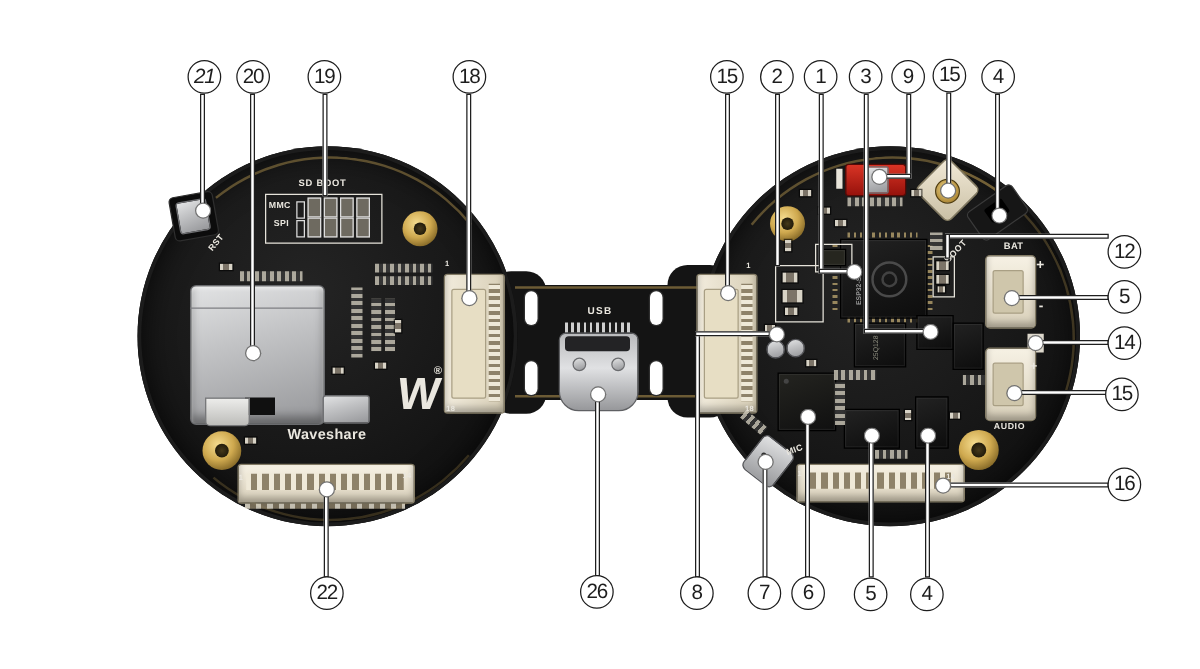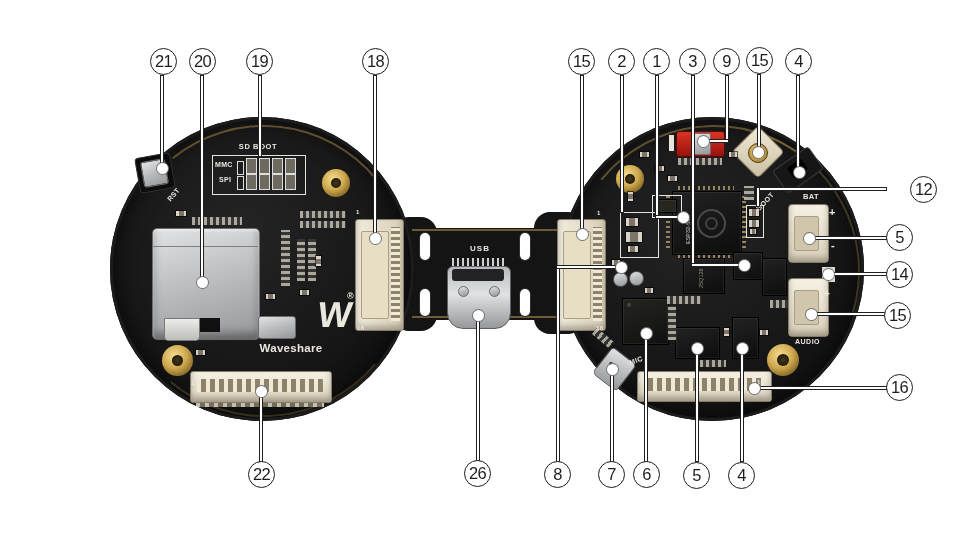--- a/index.html
+++ b/index.html
@@ -110,21 +110,21 @@
   <div class="pads" style="left:192px;top:217px;width:50px;height:8px;"></div>
 
   <div class="abs metal" style="left:152px;top:228px;width:106px;height:110px;border-radius:5px;border:1px solid #6a6b6e;box-shadow:inset 0 2px 3px rgba(255,255,255,.5), inset 0 -6px 8px rgba(0,0,0,.35);"></div>
   <div class="abs" style="left:152px;top:246px;width:106px;height:1px;background:#7e7f82;"></div>
   <div class="abs" style="left:196px;top:318px;width:24px;height:14px;background:#101010;"></div>
   <div class="abs" style="left:164px;top:318px;width:34px;height:21px;background:linear-gradient(180deg,#ececea,#bdbdba);border:1px solid #77787a;border-radius:0 0 4px 4px;"></div>
   <div class="abs metal" style="left:258px;top:316px;width:36px;height:21px;border:1px solid #6a6b6e;border-radius:3px;"></div>
 
   <div class="silk" style="left:318px;top:294px;font-size:36px;transform:skewX(-8deg);letter-spacing:-2px;">W</div>
   <div class="silk" style="left:347px;top:291px;font-size:9px;">®</div>
-  <div class="silk" style="left:230px;top:342px;width:122px;text-align:center;font-size:11.5px;">Waveshare</div>
+  <div class="silk" style="left:230px;top:342px;width:122px;text-align:left;font-size:11.5px;">Waveshare</div>
 
   <div class="ivory" style="left:190px;top:371px;width:140px;height:30px;"></div>
   <div class="teeth" style="left:197px;top:379px;width:126px;height:13px;"></div>
   <div class="teeth" style="left:196px;top:403px;width:128px;height:4px;opacity:.8;"></div>
   <div class="silk" style="left:191px;top:380px;font-size:6px;">1</div>
   <div class="silk" style="left:322px;top:378px;font-size:6px;">14</div>
 
   <div class="ivory" style="left:355px;top:219px;width:47px;height:110px;background:linear-gradient(90deg,#f2ecdd,#d8cfb7);"></div>
   <div class="inner" style="left:361px;top:231px;width:26px;height:86px;"></div>
   <div class="teeth-v" style="left:391px;top:227px;width:9px;height:94px;"></div>
@@ -278,32 +278,32 @@
   <div class="dot" style="left:615px;top:261px;"></div>
   <div class="ln lv" style="left:610px;top:373px;height:89px;"></div>
   <div class="dot" style="left:606px;top:363px;"></div>
   <div class="ln lv" style="left:644px;top:337px;height:125px;"></div>
   <div class="dot" style="left:640px;top:327px;"></div>
   <div class="ln lv" style="left:695px;top:352px;height:110px;"></div>
   <div class="dot" style="left:691px;top:342px;"></div>
   <div class="ln lv" style="left:740px;top:352px;height:110px;"></div>
   <div class="dot" style="left:736px;top:342px;"></div>
 
-  <div class="co" style="left:150px;top:48px;">21</div>
+  <div class="co" style="left:150px;top:48px;font-style:italic;">21</div>
   <div class="co" style="left:189px;top:48px;">20</div>
   <div class="co" style="left:246px;top:48px;">19</div>
   <div class="co" style="left:362px;top:48px;">18</div>
   <div class="co" style="left:568px;top:48px;">15</div>
   <div class="co" style="left:608px;top:48px;">2</div>
   <div class="co" style="left:643px;top:48px;">1</div>
   <div class="co" style="left:679px;top:48px;">3</div>
   <div class="co" style="left:713px;top:48px;">9</div>
   <div class="co" style="left:746px;top:47px;">15</div>
   <div class="co" style="left:785px;top:48px;">4</div>
-  <div class="co" style="left:886px;top:176px;margin-left:24px;">12</div>
+  <div class="co" style="left:886px;top:188px;">12</div>
   <div class="co" style="left:886px;top:224px;">5</div>
   <div class="co" style="left:886px;top:261px;">14</div>
   <div class="co" style="left:884px;top:302px;">15</div>
   <div class="co" style="left:886px;top:374px;">16</div>
   <div class="co" style="left:248px;top:461px;">22</div>
   <div class="co" style="left:464px;top:460px;">26</div>
   <div class="co" style="left:544px;top:461px;">8</div>
   <div class="co" style="left:598px;top:461px;">7</div>
   <div class="co" style="left:633px;top:461px;">6</div>
   <div class="co" style="left:683px;top:462px;">5</div>

